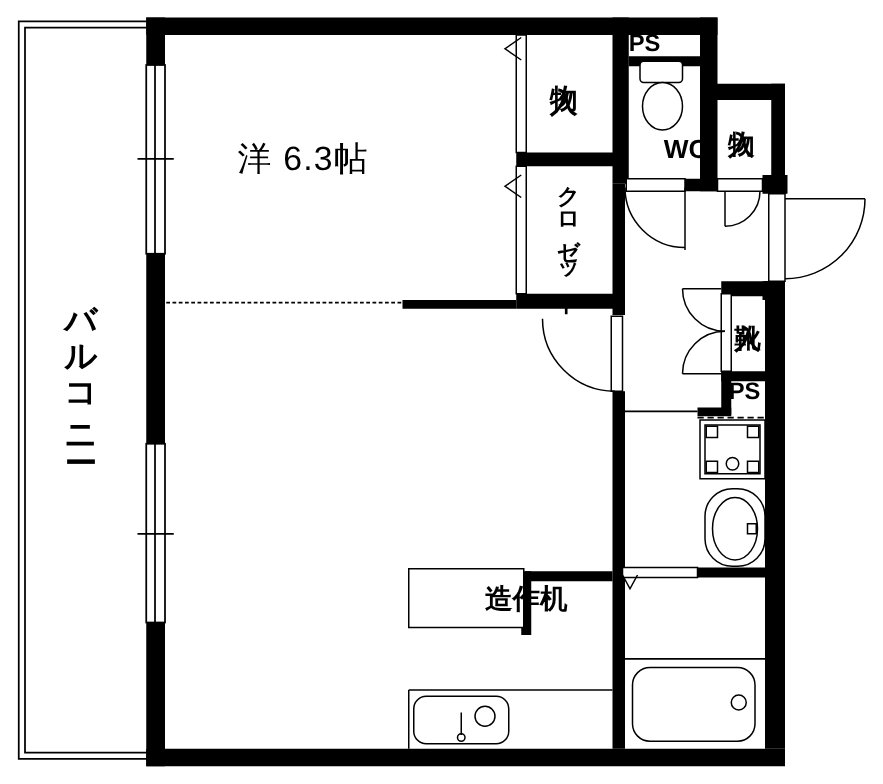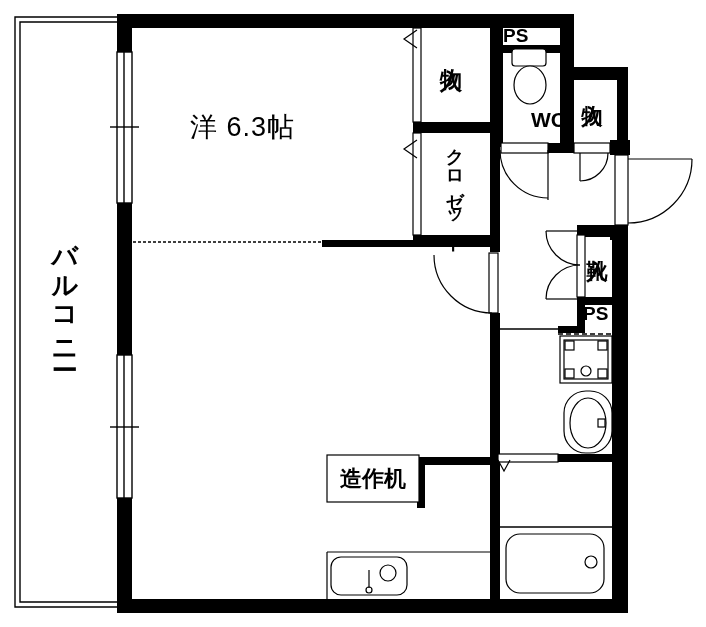--- a/index.html
+++ b/index.html
@@ -14,21 +14,21 @@
   .lbl-western{left:190px;top:113px;width:180px;font-size:27px;font-weight:400;letter-spacing:1px;}
   .lbl-ldk{left:198px;top:375px;width:190px;font-size:27px;font-weight:600;}
   .lbl-balcony{left:51px;top:226px;font-size:26px;font-weight:600;letter-spacing:3px;}
   .lbl-storage-top{left:440px;top:50px;font-size:22px;font-weight:600;letter-spacing:2px;}
   .lbl-closet{left:445px;top:136px;font-size:18px;font-weight:600;letter-spacing:1px;}
   .lbl-ps-top{left:503px;top:26px;width:57px;font-size:19px;font-weight:600;}
   .lbl-wc{left:503px;top:109px;width:42px;font-size:21px;font-weight:600;margin-left:28px;}
   .lbl-storage-entry{left:581px;top:88px;font-size:21px;font-weight:600;}
   .lbl-shoe{left:586px;top:243px;font-size:21px;font-weight:600;}
   .lbl-ps-mid{left:583px;top:304px;width:30px;font-size:19px;font-weight:600;}
-  .lbl-desk{left:327px;top:455px;width:92px;height:47px;display:flex;align-items:center;justify-content:center;font-size:22px;font-weight:600;}
+  .lbl-desk{left:327px;top:455px;width:92px;height:47px;display:flex;align-items:center;justify-content:center;font-size:22px;font-weight:600;padding-left:48px;}
 </style>
 </head>
 <body>
 
 <div class="plan">
 
   <svg width="706" height="627" viewBox="0 0 706 627">
 
     <g fill="#000" stroke="none">
       <rect x="117" y="14" width="457" height="14"></rect>

